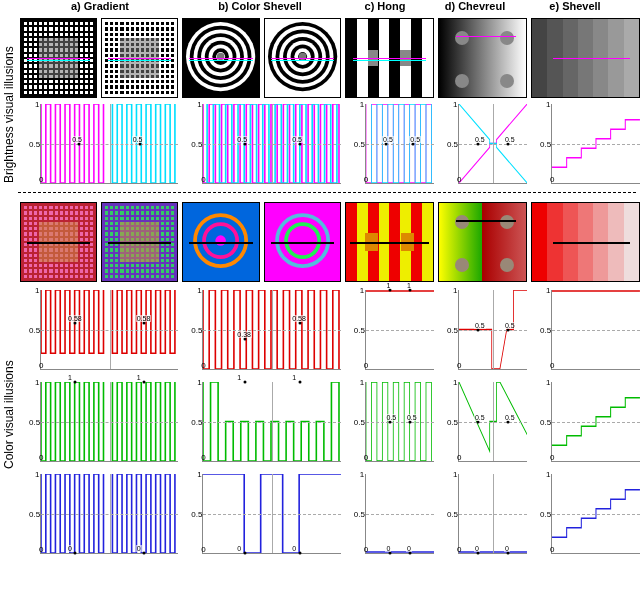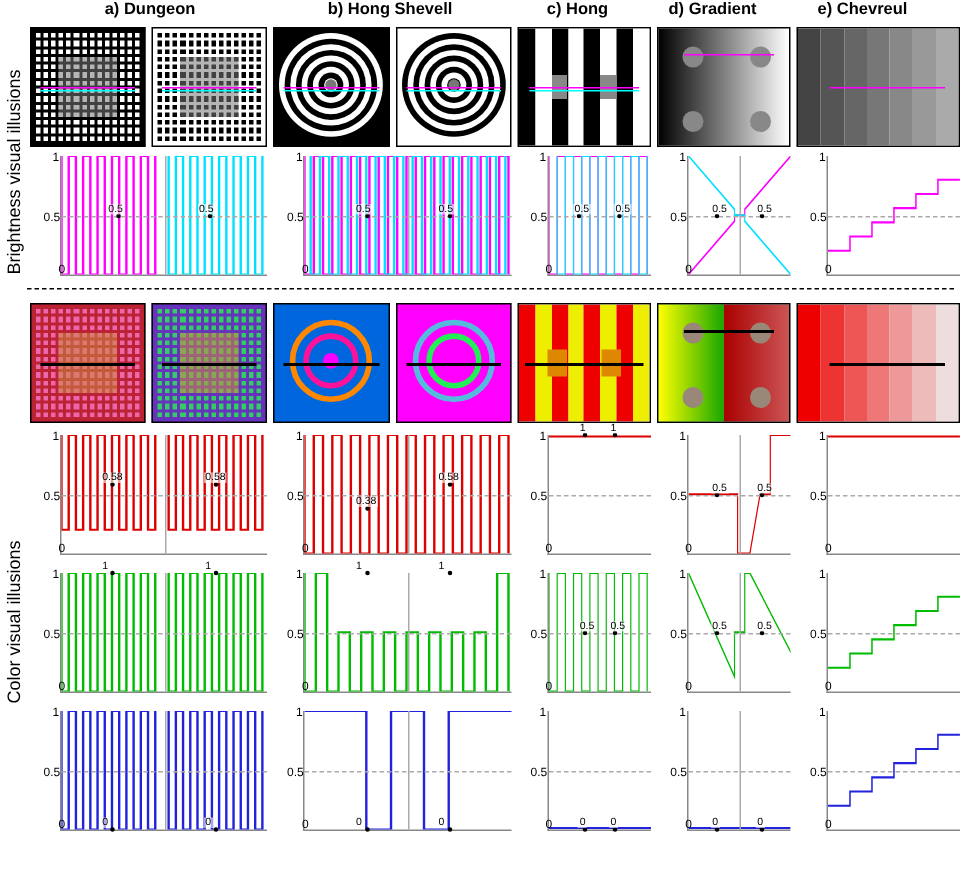--- a/index.html
+++ b/index.html
@@ -40,25 +40,25 @@
   .plot .dot { position:absolute; width:3px; height:3px; background:#000; border-radius:50%; transform:translate(-50%,-50%); }
   .indent-plot .cell { padding-left:20px; }
 </style>
 </head>
 <body>
 
 <div class="side-label side-brightness">Brightness visual illusions</div>
 <div class="side-label side-color">Color visual illusions</div>
 
 <div class="col-titles">
-  <div class="t tw1">a) Dungeon</div>
-  <div class="t tw2">b) Hong Shevell</div>
+  <div class="t tw1">a) Gradient</div>
+  <div class="t tw2">b) Color Shevell</div>
   <div class="t tw3">c) Hong</div>
-  <div class="t tw4">d) Gradient</div>
-  <div class="t tw5">e) Chevreul</div>
+  <div class="t tw4">d) Chevreul</div>
+  <div class="t tw5">e) Shevell</div>
 </div>
 
 <div class="row row-brightness-img">
   <div class="cell cw1">
     <div class="thumb" id="dun-b-l" style="background: rgb(0, 0, 0);">
         <div style="position:absolute;inset:3px;display:grid;grid-template-columns:repeat(14,1fr);grid-template-rows:repeat(14,1fr);gap:2px">
           <div style="background:#fff"></div>
           <div style="background:#fff"></div>
           <div style="background:#fff"></div>
           <div style="background:#fff"></div>

